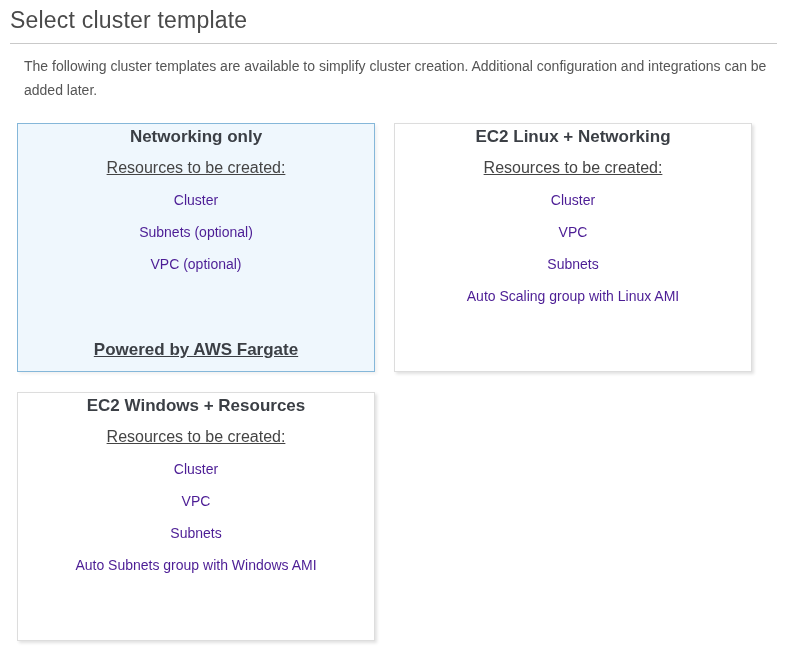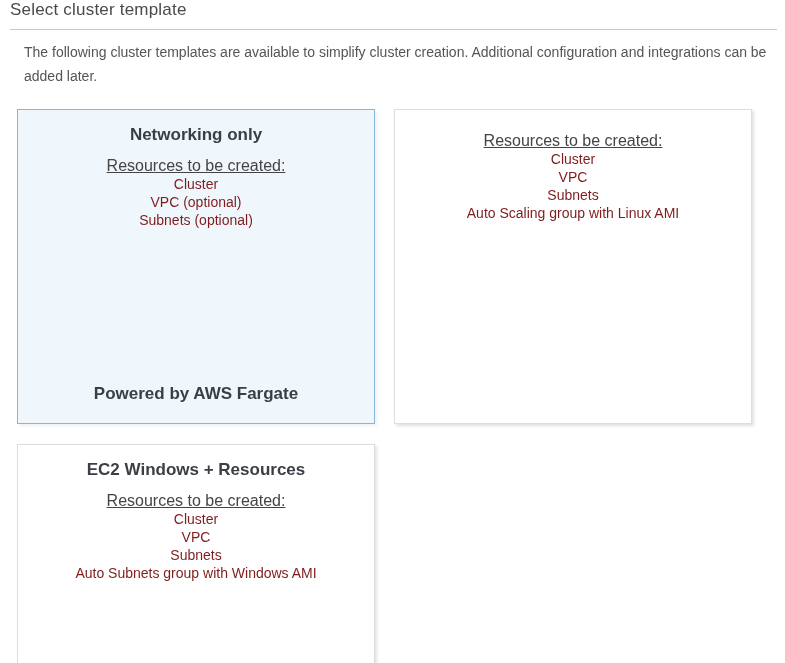--- a/index.html
+++ b/index.html
@@ -11,22 +11,22 @@
     overflow: hidden;
     font-family: "Liberation Sans", sans-serif;
   }
   .page {
     width: 785px;
     height: 663px;
     position: relative;
   }
   .page-title {
     margin: 0 10px;
-    padding-top: 0;
-    font-size: 17px;
+    padding-top: 7px;
+    font-size: 23px;
     font-weight: 400;
     color: #4a4a4a;
     letter-spacing: 0.2px;
   }
   .title-divider {
     border: none;
     border-top: 1px solid #c9c9c9;
     margin: 9px 8px 0 10px;
   }
   .page-description {
@@ -39,27 +39,26 @@
   .cards {
     margin: 21px 10px 0 17px;
     width: 736px;
     display: flex;
     flex-wrap: wrap;
     gap: 20px 19px;
   }
   .card {
     box-sizing: border-box;
     width: 358px;
-    height: 315px;
+    height: 249px;
     background: #ffffff;
     border: 1px solid #dddddd;
     box-shadow: 2px 2px 3px rgba(0,0,0,0.12);
     text-align: center;
     position: relative;
-    padding-top: 12px;
     cursor: pointer;
   }
   .card.selected {
     background: #eff7fd;
     border-color: #85b7d9;
     box-shadow: 2px 2px 3px rgba(0,0,0,0.06);
   }
   .card-title {
     font-size: 17px;
     font-weight: bold;
@@ -67,59 +66,62 @@
     line-height: 25px;
   }
   .resources-label {
     margin-top: 10px;
     font-size: 16px;
     line-height: 18px;
     color: #444444;
     text-decoration: underline;
   }
   .resource-item {
+    margin-top: 14px;
     font-size: 14px;
     line-height: 18px;
-    color: #7f1d1d;
+    color: #4c1d95;
   }
   .resource-item:first-of-type {
     margin-top: 8px;
   }
   .card-footer {
     position: absolute;
-    bottom: 19px;
+    bottom: 11px;
     left: 0;
     width: 100%;
     font-size: 17px;
     font-weight: bold;
     color: #3b3f45;
     line-height: 20px;
+    text-decoration: underline;
   }
 </style>
 </head>
 <body>
 
 <div class="page">
 
   <h1 class="page-title">Select cluster template</h1>
   <hr class="title-divider">
   <p class="page-description">The following cluster templates are available to simplify cluster creation. Additional configuration and integrations can be added later.</p>
 
   <div class="cards">
 
     <div class="card selected">
       <div class="card-title">Networking only</div>
       <div class="resources-label">Resources to be created:</div>
       <div class="resource-item">Cluster</div>
+      <div class="resource-item">Subnets (optional)</div>
       <div class="resource-item">VPC (optional)</div>
-      <div class="resource-item">Subnets (optional)</div>
       <div class="card-footer">Powered by AWS Fargate</div>
     </div>
 
     <div class="card">
+      <div class="card-title">EC2 Linux + Networking</div>
       <div class="resources-label">Resources to be created:</div>
       <div class="resource-item">Cluster</div>
       <div class="resource-item">VPC</div>
       <div class="resource-item">Subnets</div>
       <div class="resource-item">Auto Scaling group with Linux AMI</div>
     </div>
 
     <div class="card">
       <div class="card-title">EC2 Windows + Resources</div>
       <div class="resources-label">Resources to be created:</div>

